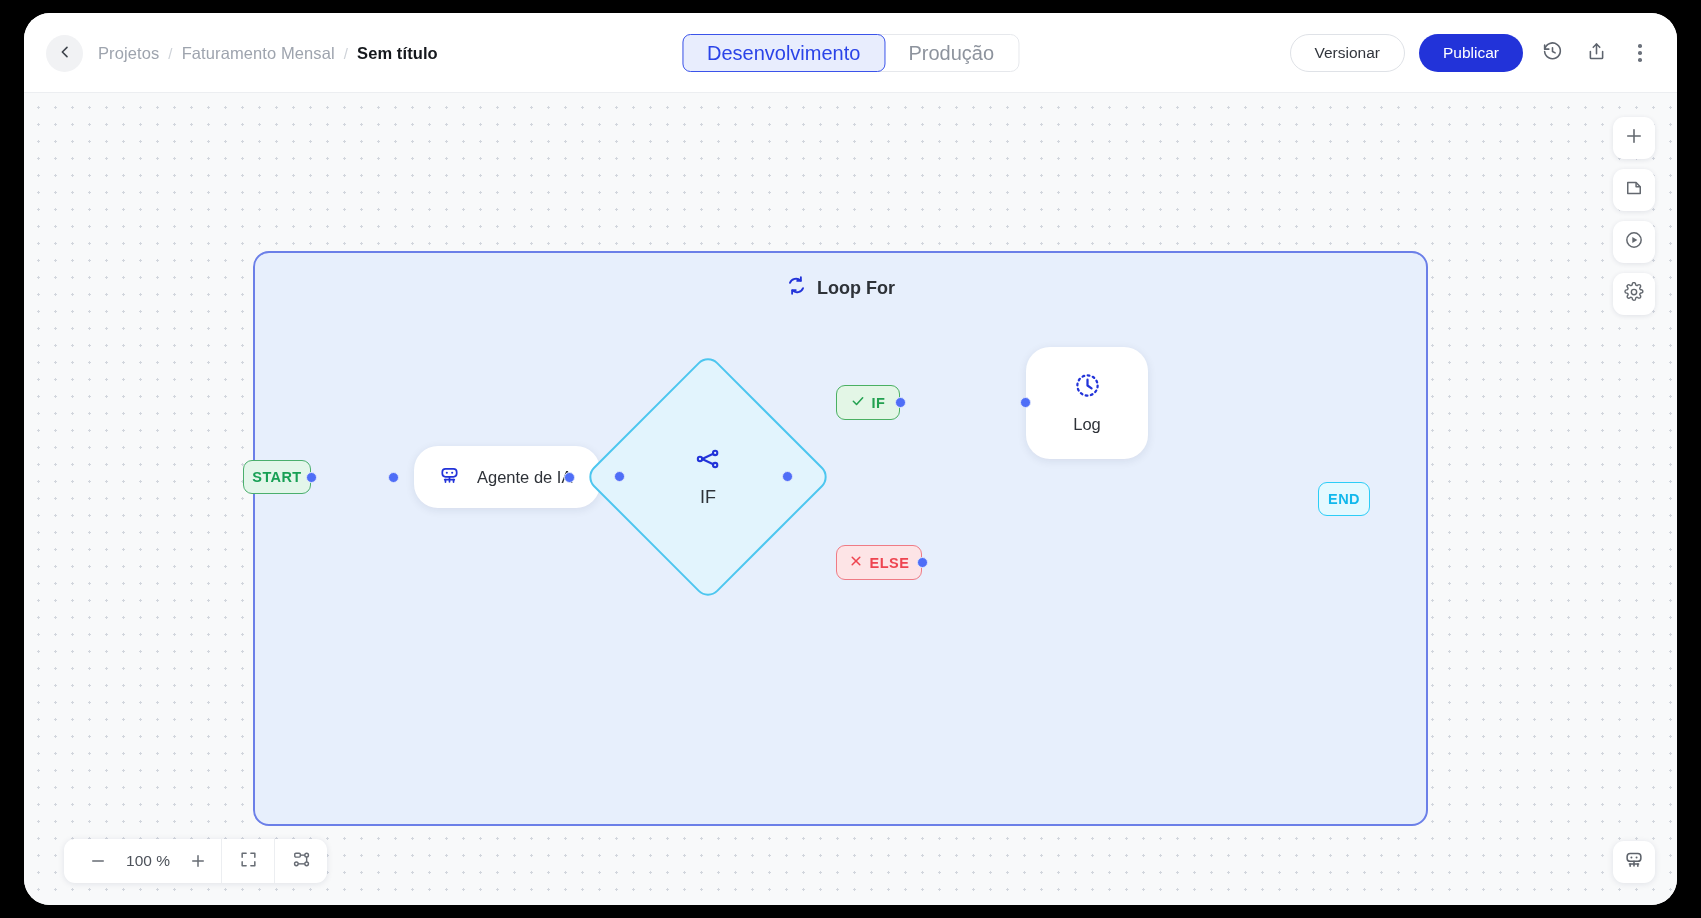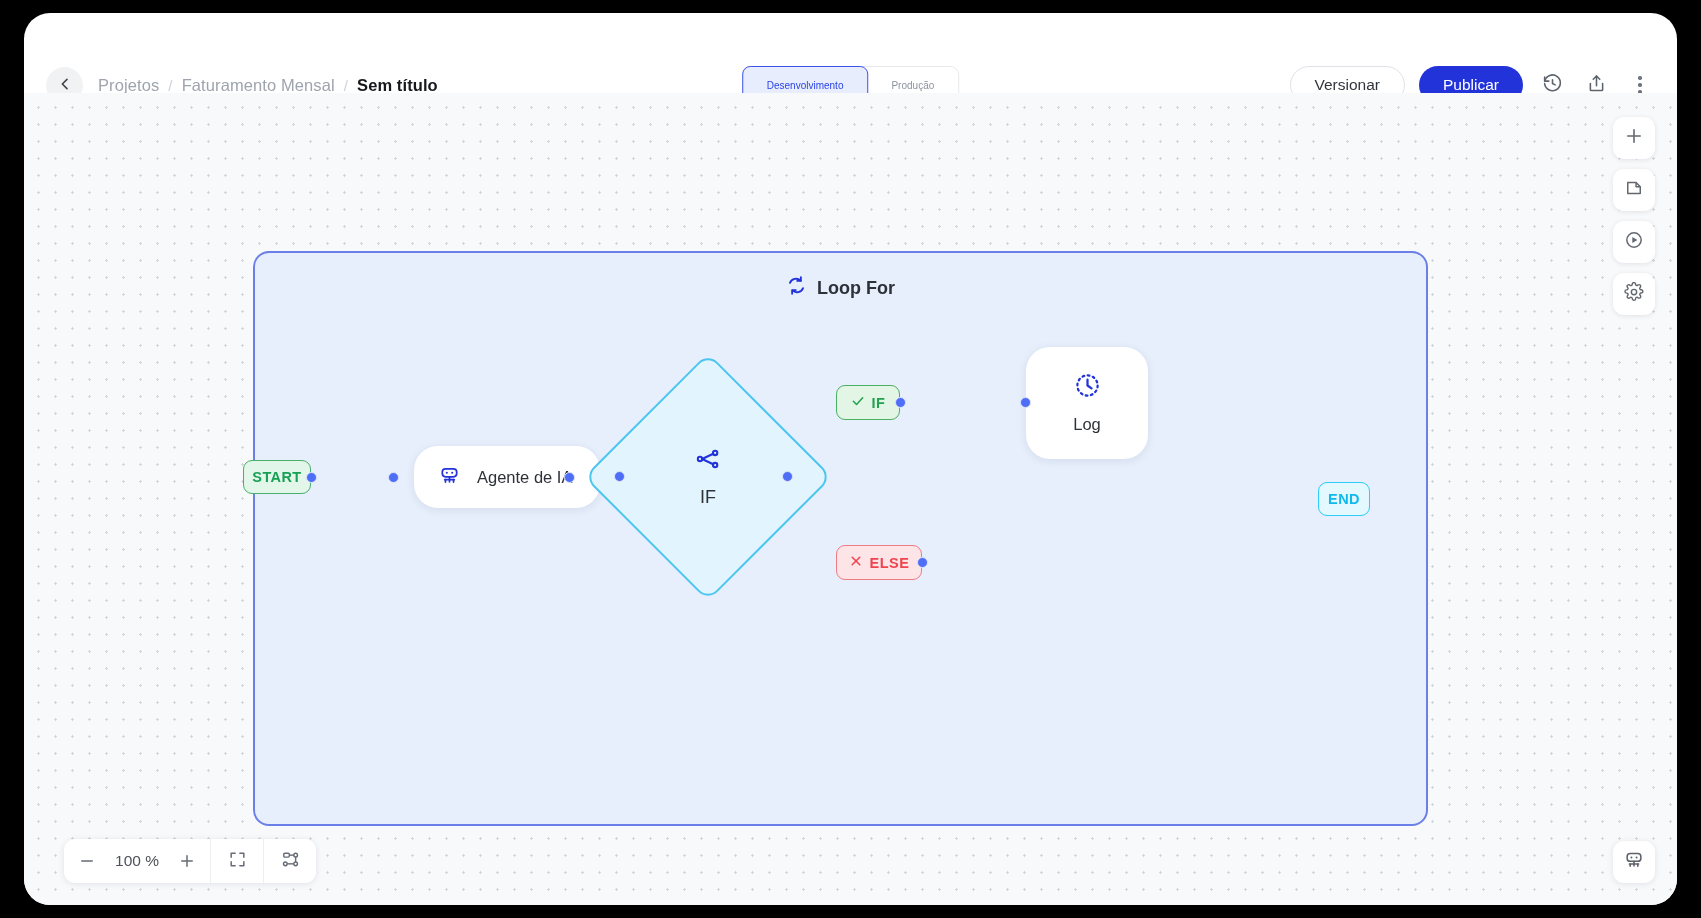--- a/index.html
+++ b/index.html
@@ -17,21 +17,21 @@
     border-radius: 26px;
     overflow: hidden;
   }
 
   
   .header {
     position: absolute; left: 0; top: 0;
     width: 100%; height: 80px;
     background: #ffffff;
     border-bottom: 1px solid #eceef1;
-    display: flex; align-items: center; margin-top: 32px;
+    display: flex; align-items: center;
   }
   .back-btn {
     position: absolute; left: 22px; top: 22px;
     width: 37px; height: 37px; border-radius: 50%;
     background: #f1f2f4;
     display: flex; align-items: center; justify-content: center;
     cursor: pointer;
   }
   .back-btn svg { width: 16px; height: 16px; }
   .breadcrumb {
@@ -48,21 +48,21 @@
     transform: translate(-50%, -50%);
     display: flex;
     border: 1px solid #e6e8ec;
     border-radius: 9px;
     background: #ffffff;
     height: 38px;
     overflow: visible;
   }
   .seg-item {
     display: flex; align-items: center; justify-content: center;
-    padding: 0 24px; font-size: 10px; color: #8d939d;
+    padding: 0 24px; font-size: 20px; color: #8d939d;
     cursor: pointer; height: 100%; border-radius: 8px;
     white-space: nowrap;
   }
   .seg-item.active {
     background: #e8edfd; color: #2a43e8;
     border: 1.6px solid #3b53ea;
     font-weight: 400;
     margin: -1px;
     height: calc(100% + 2px);
   }
@@ -199,21 +199,21 @@
     cursor: pointer; color: #63686f;
   }
   .tool-btn svg { width: 20px; height: 20px; }
 
   .zoom-bar {
     position: absolute; left: 40px; bottom: 22px;
     height: 44px; border-radius: 11px; background: #fff;
     box-shadow: 0 1px 6px rgba(24,34,67,.10);
     display: flex; align-items: center;
   }
-  .zoom-seg { display: flex; align-items: center; height: 100%; padding: 0 14px; gap: 16px; }
+  .zoom-seg { display: flex; align-items: center; height: 100%; padding: 0 14px; gap: 16px; margin-left: 11px; }
   .zoom-ic { cursor: pointer; color: #676c74; display: flex; align-items: center; justify-content: center; width: 18px; height: 18px; }
   .zoom-val { font-size: 15.5px; color: #4d525a; min-width: 50px; text-align: center; }
   .zoom-div { width: 1px; height: 100%; background: #eceef1; }
   .zoom-btn {
     width: 52px; height: 100%; display: flex; align-items: center;
     justify-content: center; cursor: pointer; color: #676c74;
   }
   .zoom-btn svg { width: 19px; height: 19px; }
 
   .assist-btn {

